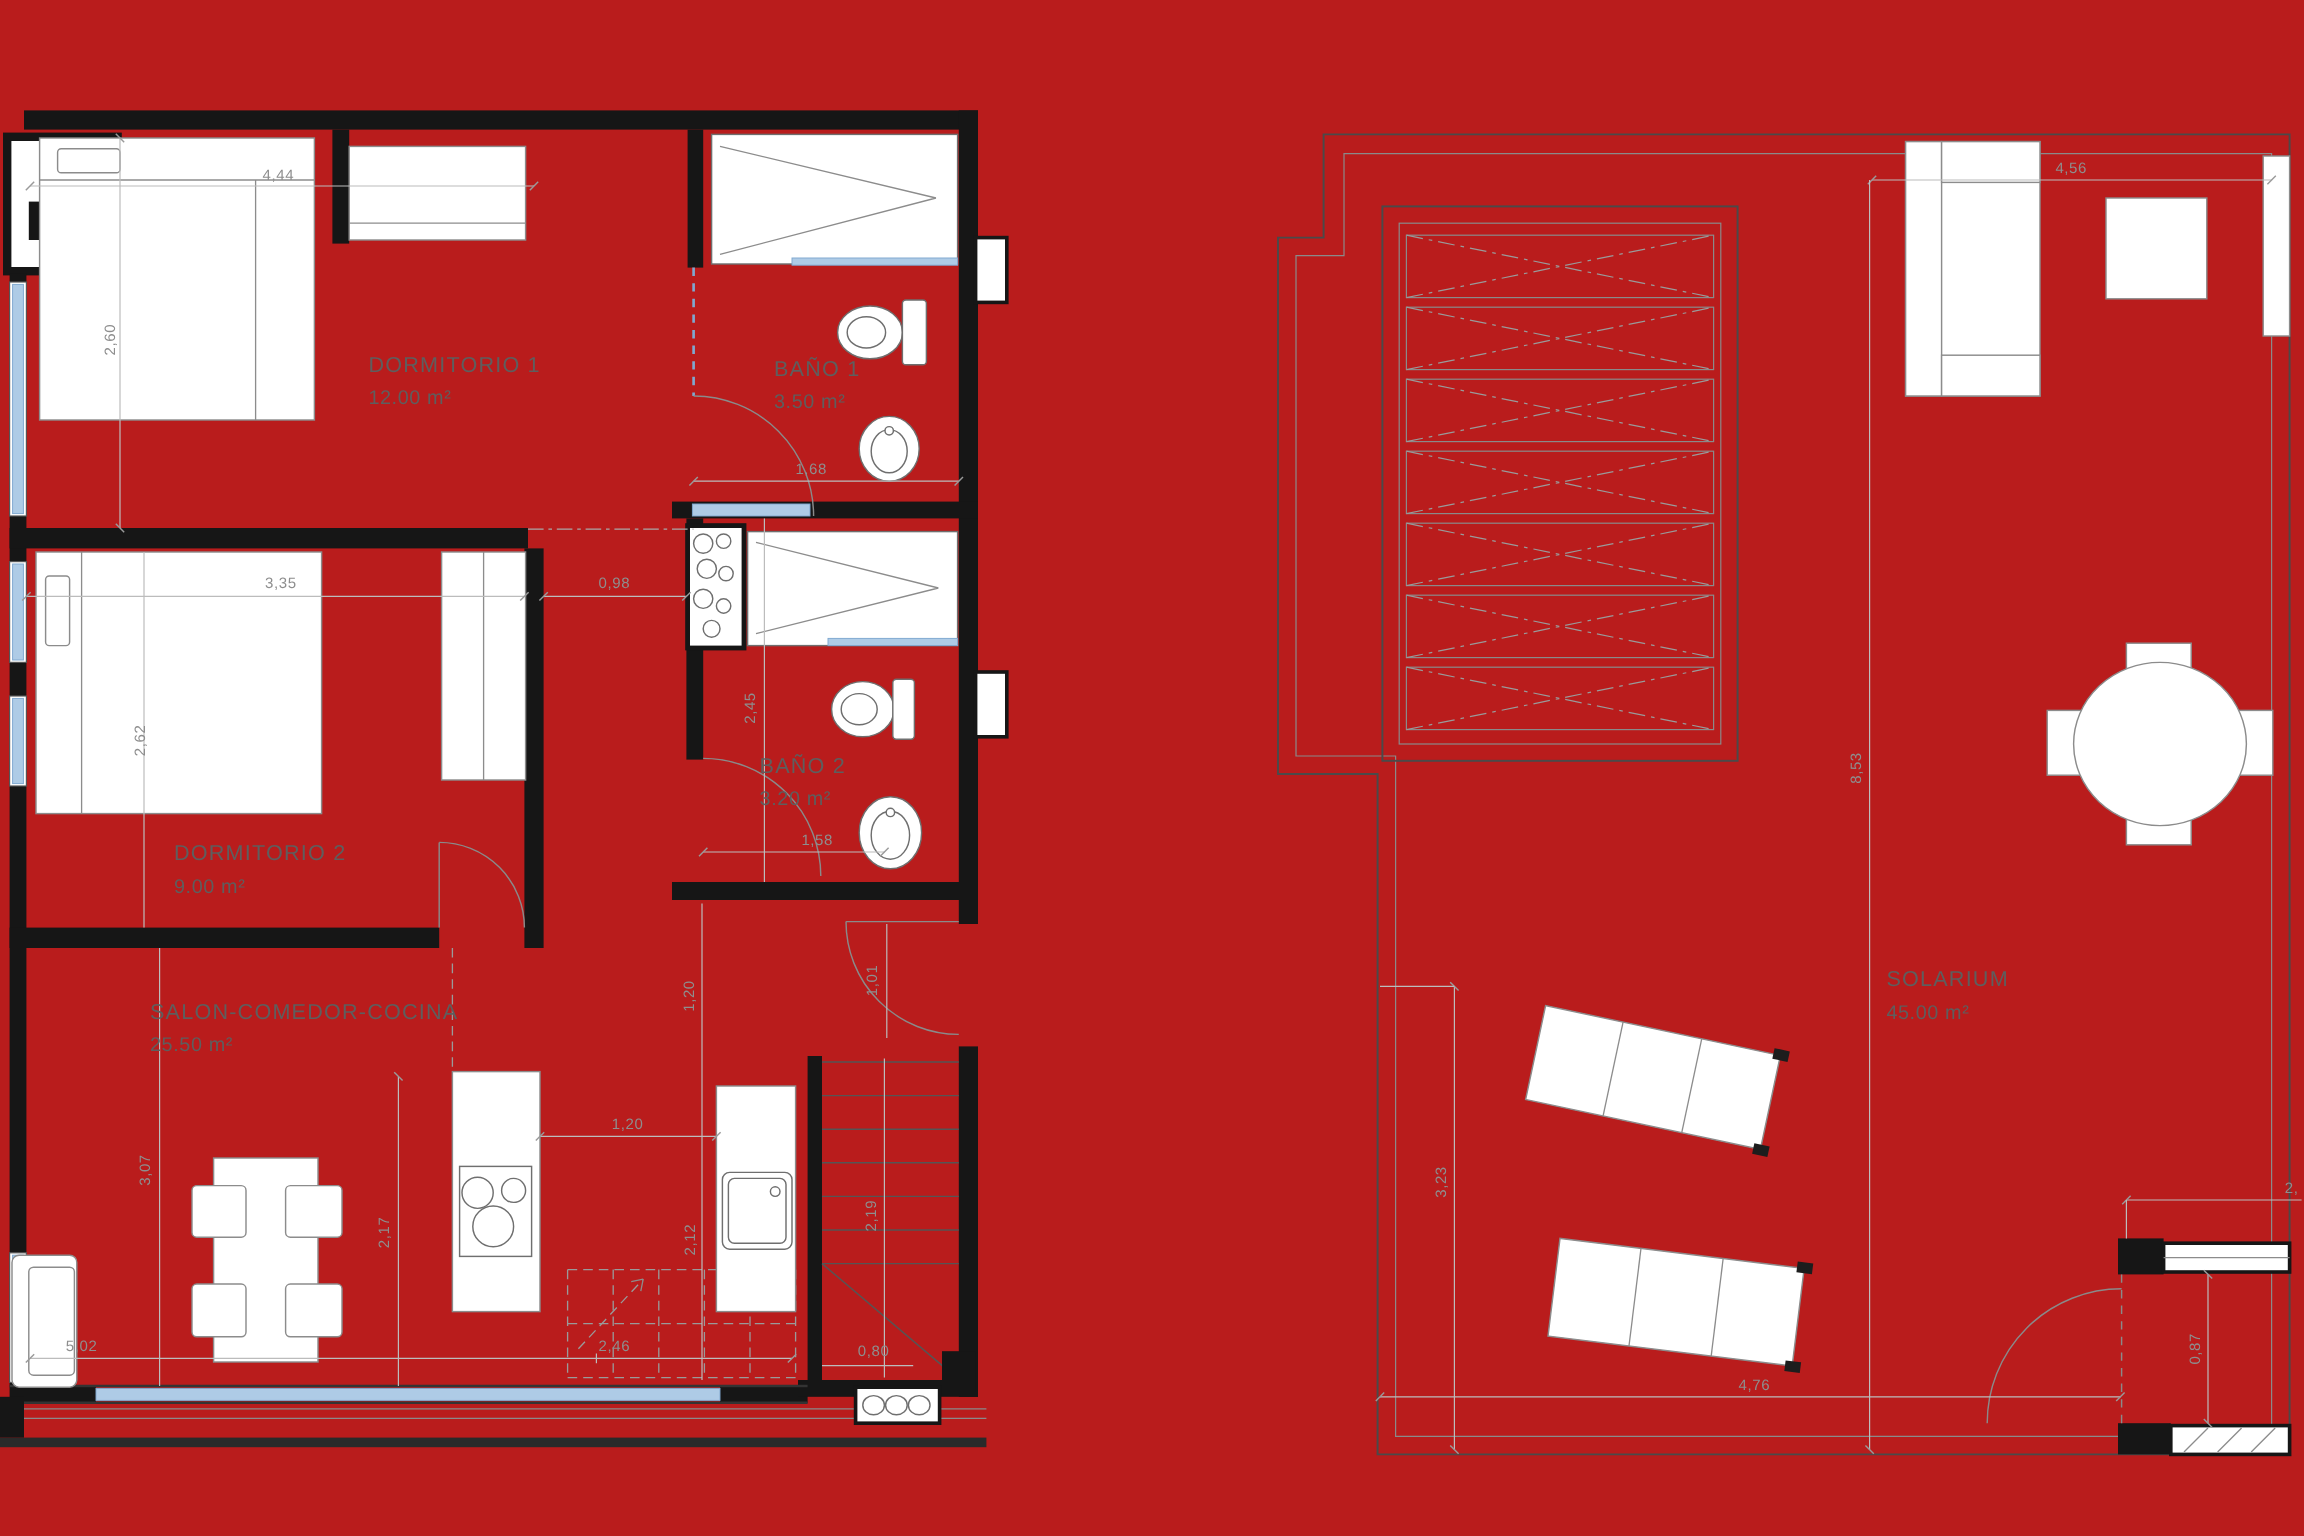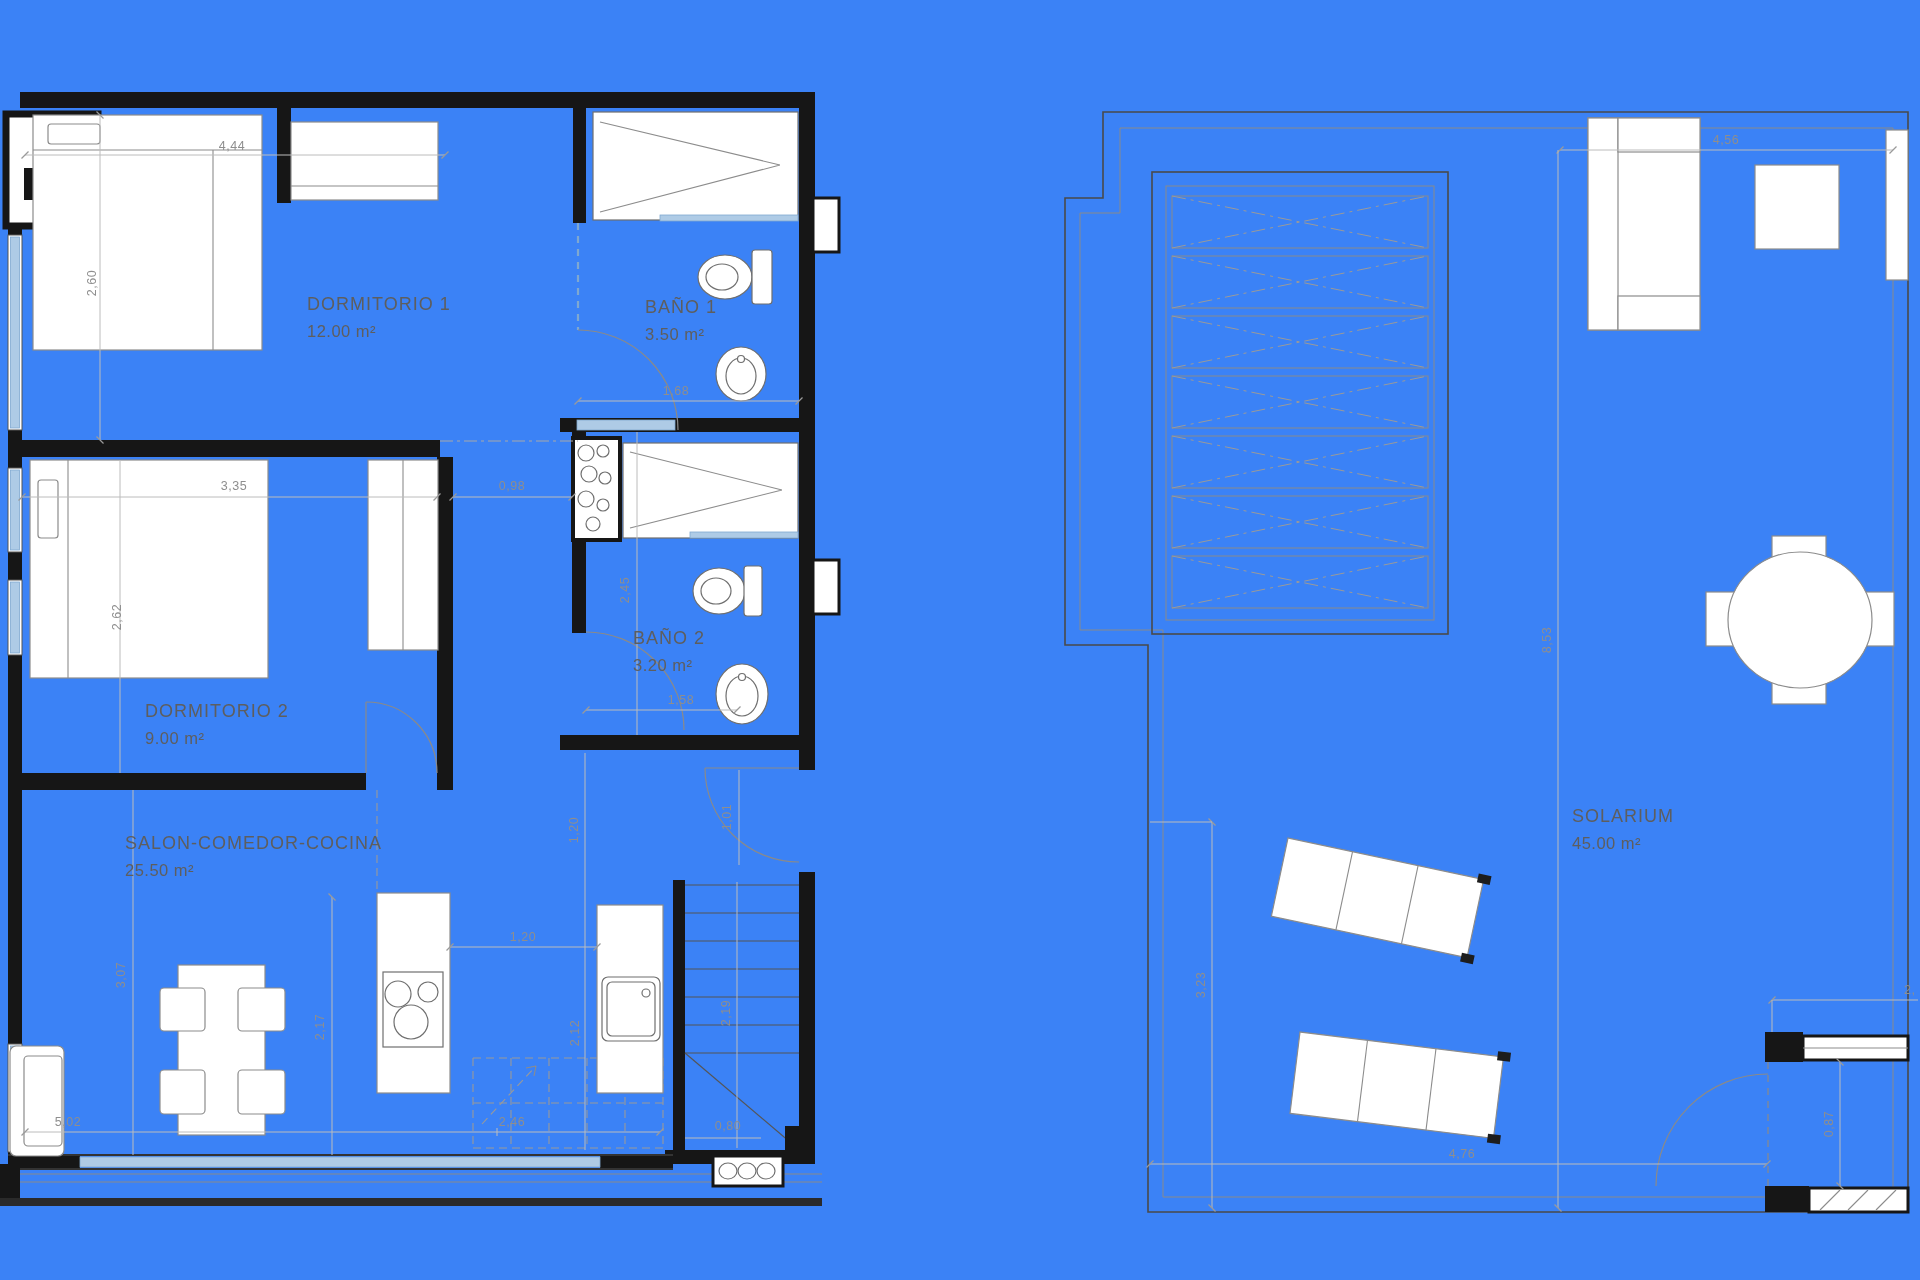--- a/index.html
+++ b/index.html
@@ -1,16 +1,16 @@
 <!DOCTYPE html>
 <html><head>
 <meta charset="utf-8">
 <style>
   html,body{margin:0;padding:0;background:#ffffff;}
-  .stage{position:relative;width:1920px;height:1280px;background:#3b82f6;overflow:hidden;}
+  .stage{position:relative;width:1920px;height:1280px;background:#b91c1c;overflow:hidden;}
   svg{position:absolute;left:0;top:0;}
   .wall{fill:#161616}
   .box{fill:#ffffff;stroke:#161616}
   .f{fill:#ffffff;stroke:#8c8c8c;stroke-width:1.2}
   .fx{fill:#ffffff;stroke:#6f6f6f;stroke-width:1.2}
   .ln{stroke:#8c8c8c;stroke-width:1.1;fill:none}
   .th{stroke:#4a4a4a;stroke-width:1.6;fill:none}
   .th2{stroke:#8a8a8a;stroke-width:1;fill:none}
   .dim{stroke:#bcbcbc;stroke-width:1;fill:none}
   .dsh{stroke:#9a9a9a;stroke-width:1.1;fill:none;stroke-dasharray:8 5}

